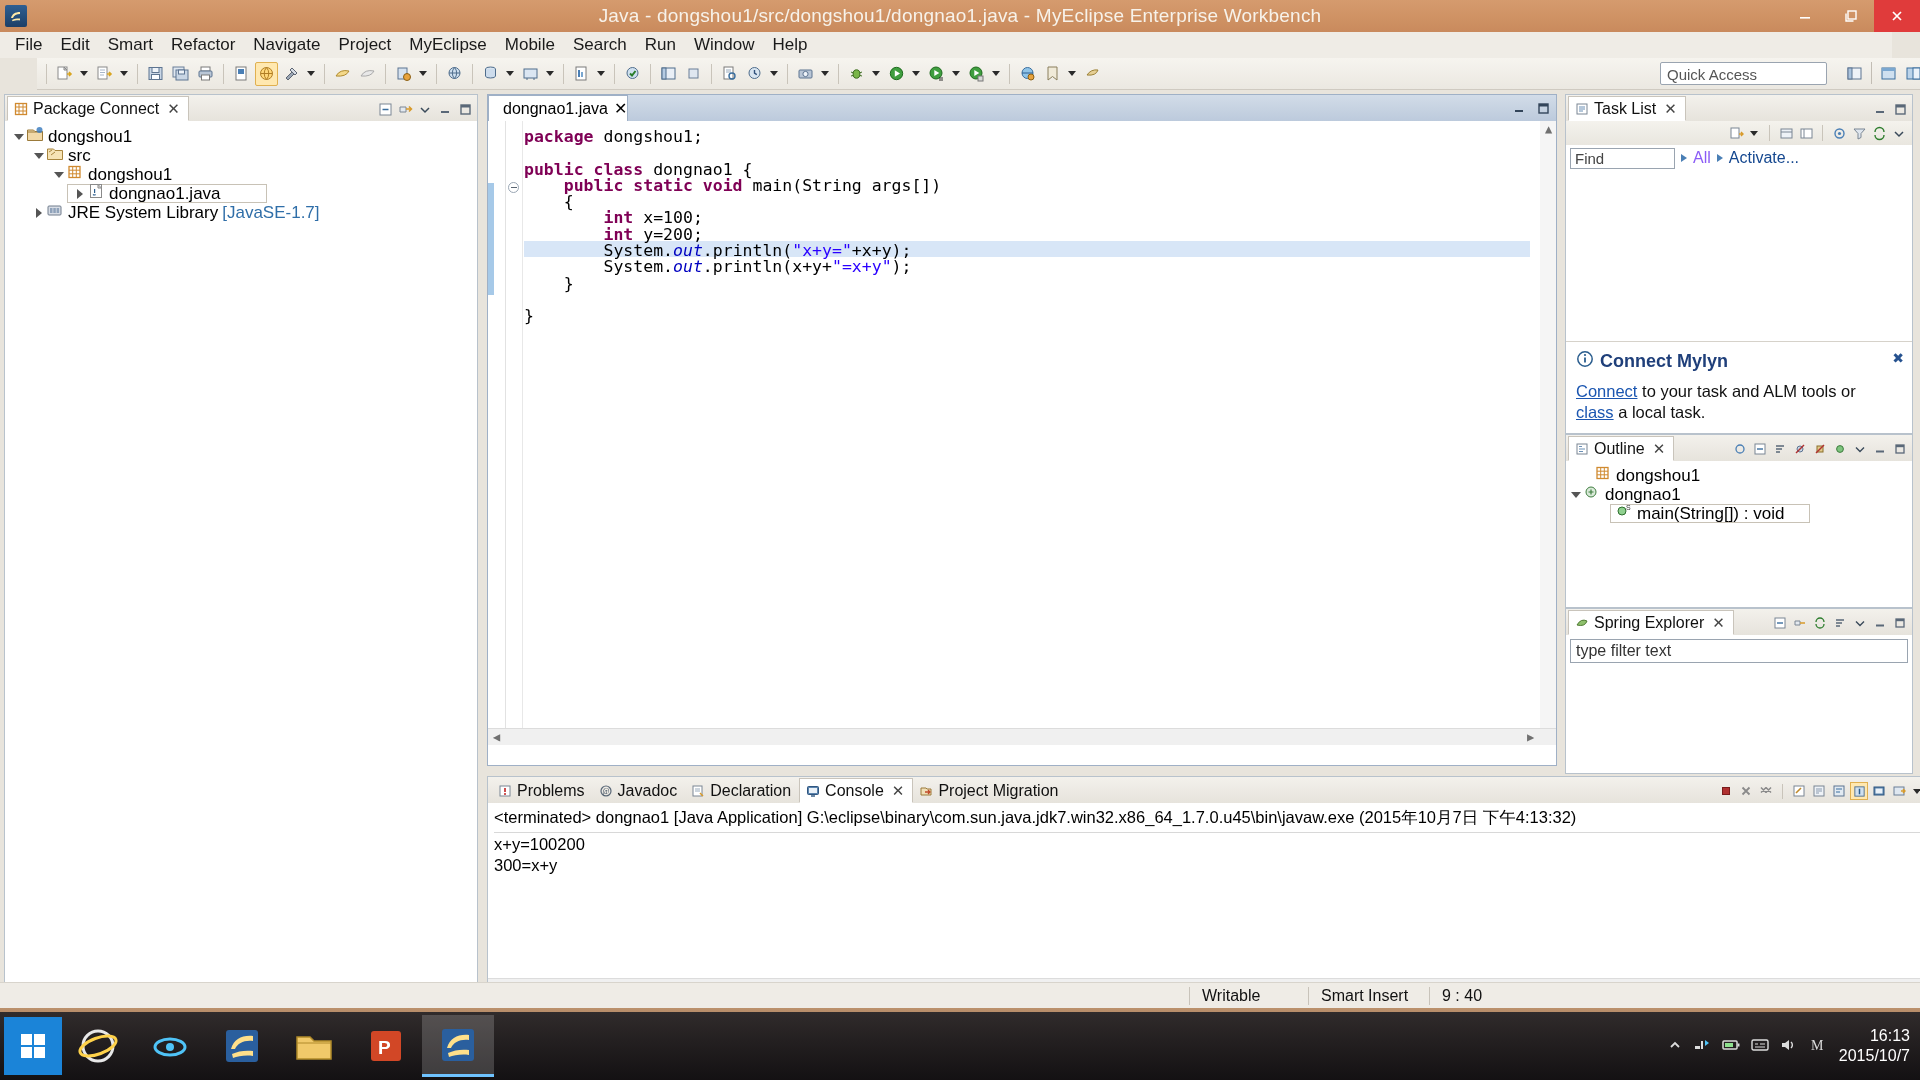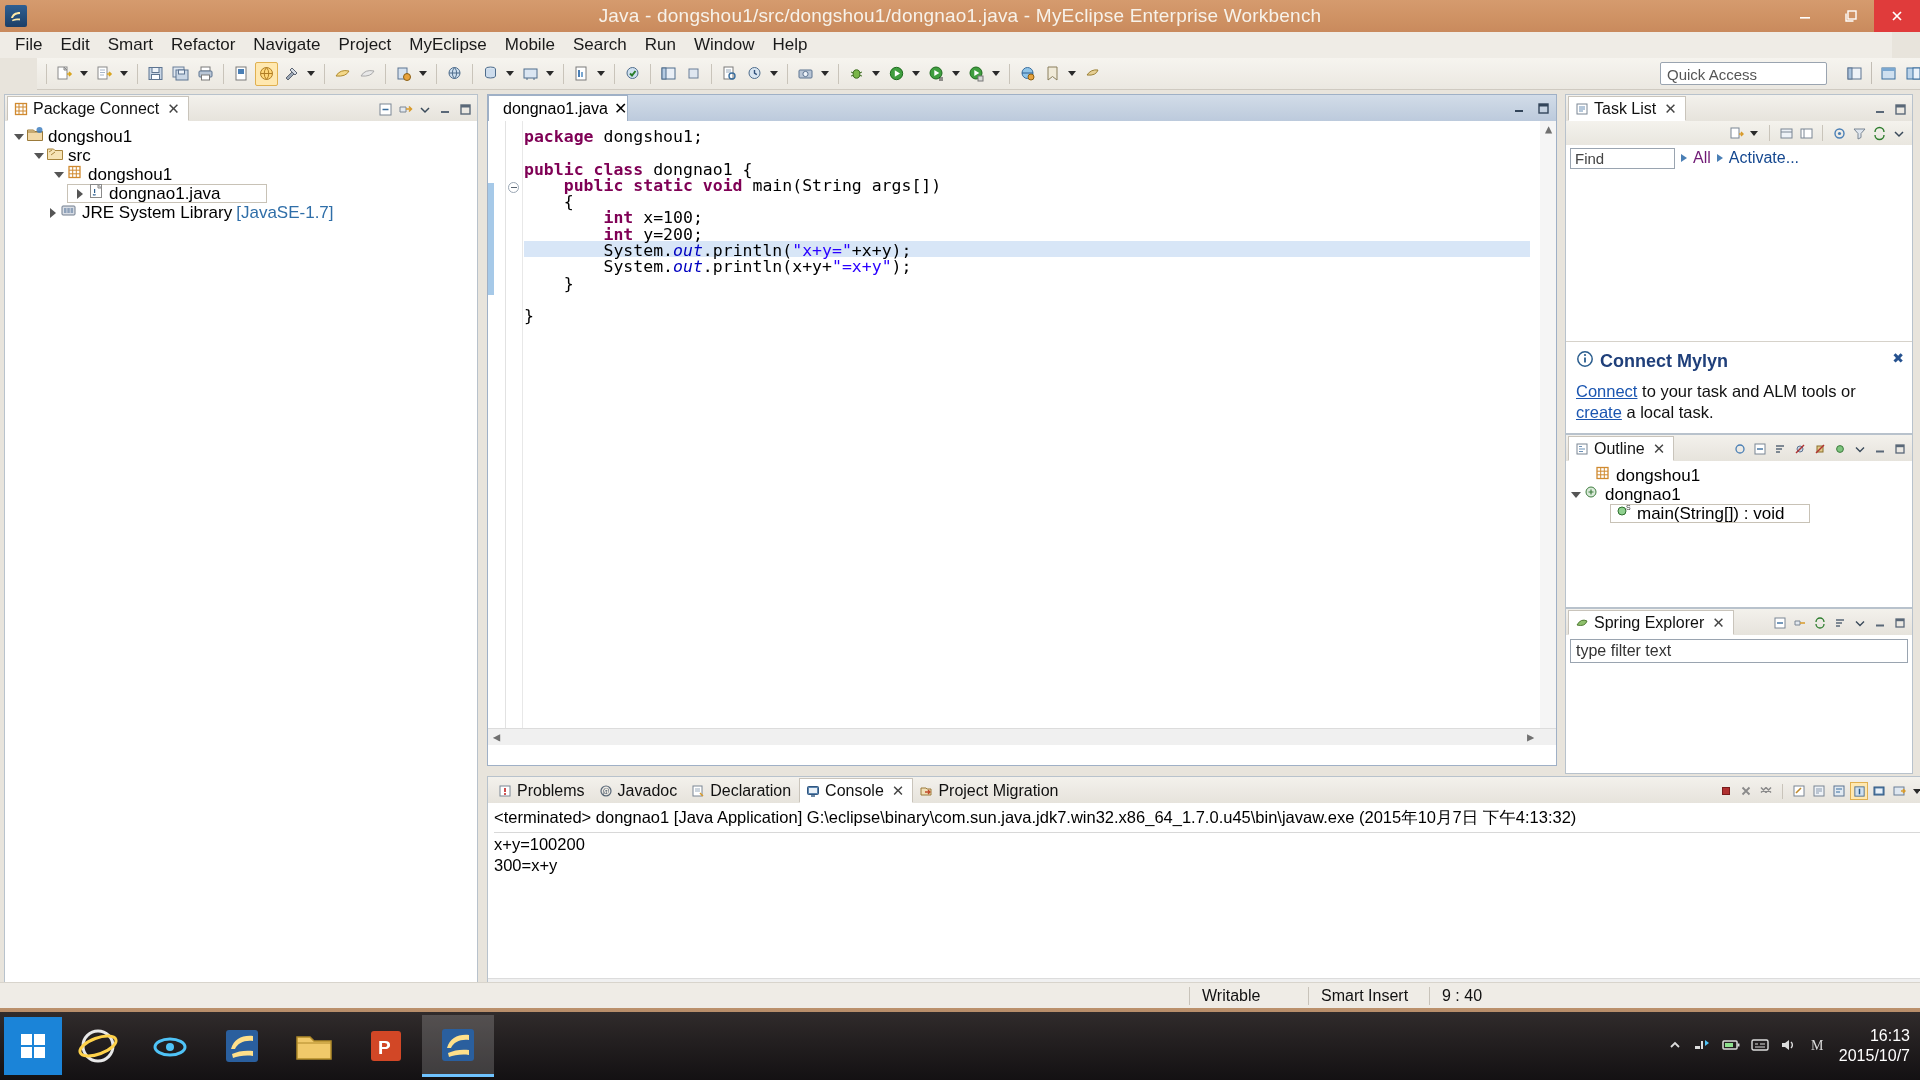--- a/index.html
+++ b/index.html
@@ -134,21 +134,21 @@
 
   .vscroll { position: absolute; right: 0; top: 0; bottom: 0; width: 16px; background: #f5f5f5; }
   .hscroll { position: absolute; left: 0; right: 0; height: 17px; background: #f0f0f0; border-top: 1px solid #dcdcdc; }
   .sc-arrow { width: 17px; height: 16px; display:flex; align-items:center; justify-content:center; color:#707070; font-size: 12px; }
 
   
   .tl-toolbar { height: 24px; background: linear-gradient(180deg,#f4f2ed,#e9e6df); display: flex; align-items: center; justify-content: flex-end; padding-right: 4px; gap: 2px; }
   .find-row { display: flex; align-items: center; height: 26px; padding: 2px 4px; gap: 6px; background: #fff; }
   .find-box { width: 105px; height: 21px; border: 1px solid #9aa4b0; background: #fff; font-size: 15px; padding: 1px 18px 1px 4px; position: relative; color:#444; }
   .chev { width: 0; height: 0; border-top: 4px solid transparent; border-bottom: 4px solid transparent; border-left: 6px solid #4a7fb5; }
-  .tl-link { font-size: 16px; color: #701a75; }
+  .tl-link { font-size: 16px; color: #8b5cf6; }
   .tl-link.blue { color: #14478f; }
 
   
   .mylyn {
     border-top: 1px solid #d6d2ca; background: #fff; padding: 8px 10px; position: relative;
   }
   .mylyn-title { font-size: 18px; font-weight: bold; color: #1f3f7a; display:flex; align-items:center; gap:6px; }
   .mylyn-text { font-size: 16.5px; color: #111; margin-top: 8px; line-height: 21px; }
   .lnk { color: #1a55b0; text-decoration: underline; }
   .mylyn-x { position: absolute; right: 8px; top: 8px; color: #26528f; font-size: 14px; }
@@ -546,21 +546,21 @@
           </span>
         <span><svg width="18" height="16" viewBox="0 0 18 16">
               <rect x="3.5" y="1.5" width="11" height="13" fill="#fff" stroke="#8a8a8a"></rect>
               <path d="M11 1.5 L14.5 5 L11 5 Z" fill="#e2e2e2" stroke="#8a8a8a"></path>
               <path d="M6 11.5 q1.2 1 2.6 0" stroke="#2a5d8e" stroke-width="1.2" fill="none"></path>
               <path d="M7.6 6 v4" stroke="#2a5d8e" stroke-width="1.2"></path>
             </svg></span>
         <span class="tree-lbl">dongnao1.java</span>
       </div>
 
-      <div class="tree-row" style="padding-left:40px;">
+      <div class="tree-row" style="padding-left:26px;">
         <span class="twisty closed">
             <i></i>
           </span>
         <span><svg width="18" height="16" viewBox="0 0 18 16">
               <rect x="2" y="4" width="13" height="9" rx="1" fill="#d9dee6" stroke="#707c8c"></rect>
               <rect x="4" y="6" width="2.5" height="5" fill="#8fa2ba"></rect>
               <rect x="7.3" y="6" width="2.5" height="5" fill="#8fa2ba"></rect>
               <rect x="10.6" y="6" width="2.5" height="5" fill="#8fa2ba"></rect>
             </svg></span>
         <span class="tree-lbl">JRE System Library</span>
@@ -717,21 +717,21 @@
           <svg width="18" height="18" viewBox="0 0 18 18">
               <circle cx="9" cy="9" r="7.2" fill="none" stroke="#2a5d8e" stroke-width="1.5"></circle>
               <path d="M9 7.6 v5" stroke="#2a5d8e" stroke-width="1.8"></path>
               <circle cx="9" cy="5" r="1.1" fill="#2a5d8e"></circle>
             </svg>
         </span>
         <span>Connect Mylyn</span>
       </div>
       <div class="mylyn-text">
         <span class="lnk">Connect</span><span> to your task and ALM tools or </span><br>
-        <span class="lnk">create</span><span> a local task.</span>
+        <span class="lnk">class</span><span> a local task.</span>
       </div>
       <span class="mylyn-x">✖</span>
     </div>
   </div>
 
   <div class="panel" style="left:1565px; top:434px; width:348px; height:174px; border:1px solid #b8c2cc;">
     <div class="panel-tabbar">
       <div class="vtab sel" style="margin-left:2px;">
         <svg width="14" height="14" viewBox="0 0 14 14">
             <rect x="2" y="2" width="10" height="10" fill="#fff" stroke="#7a8694"></rect>

